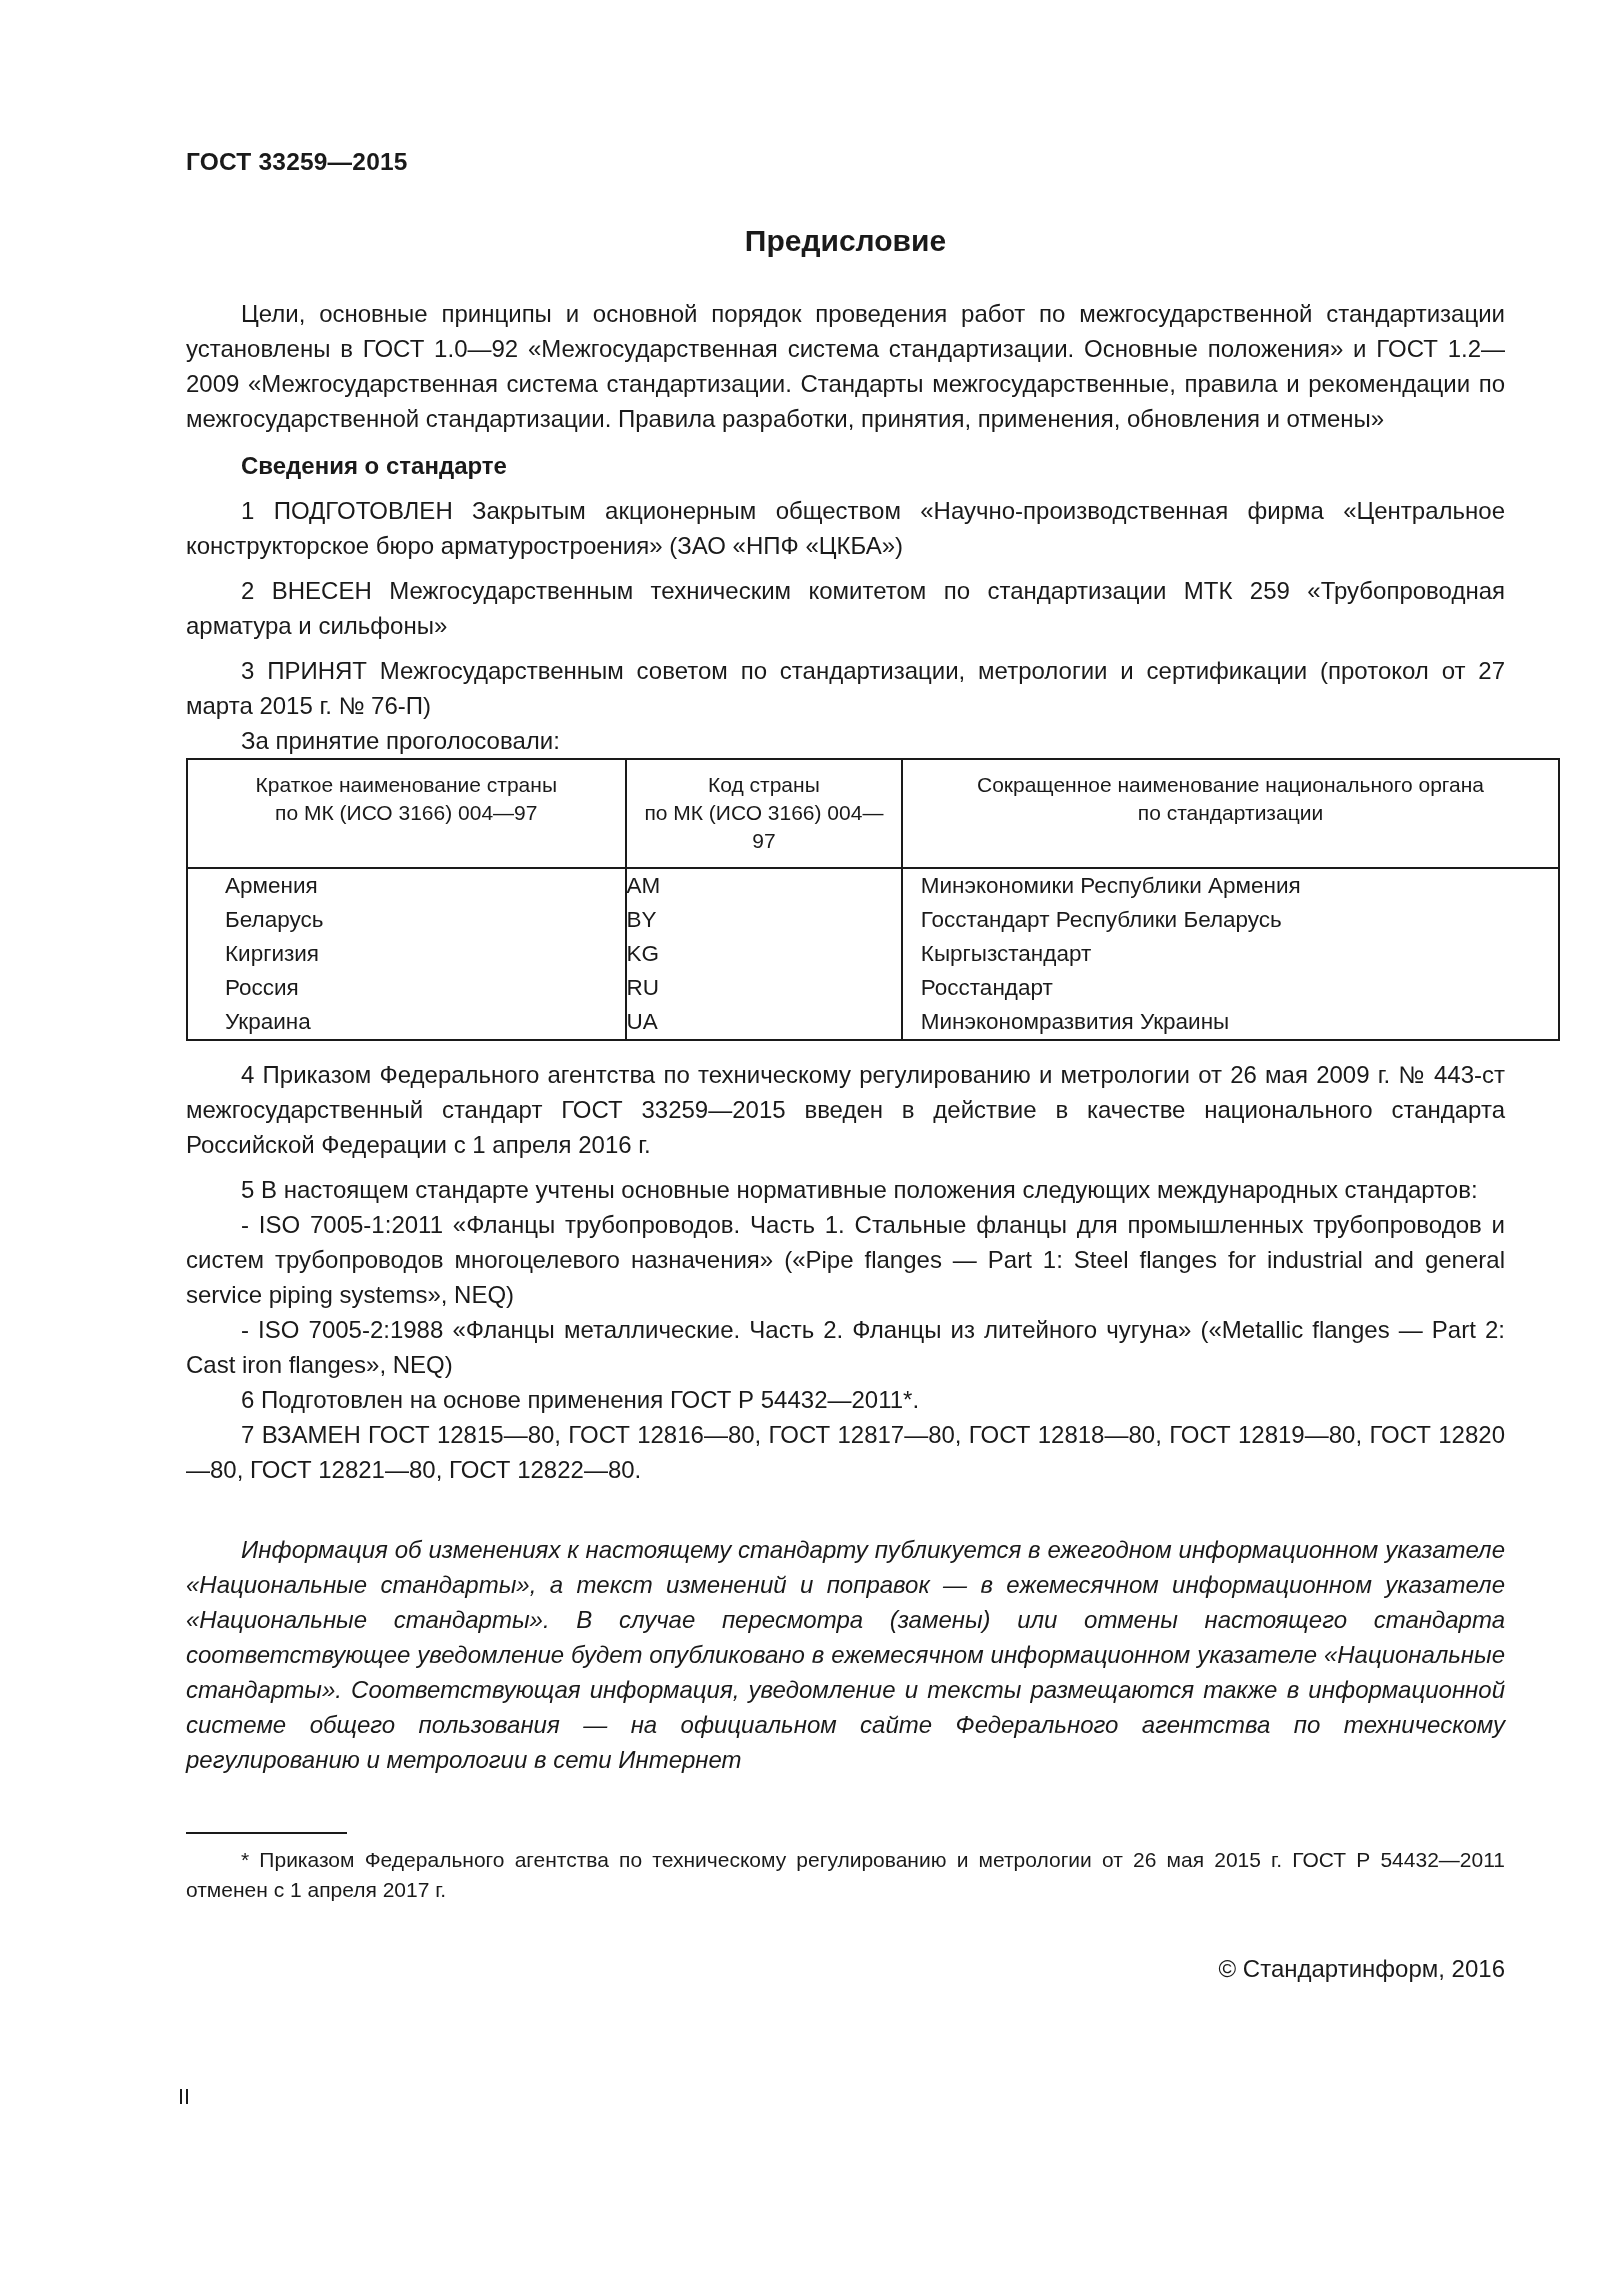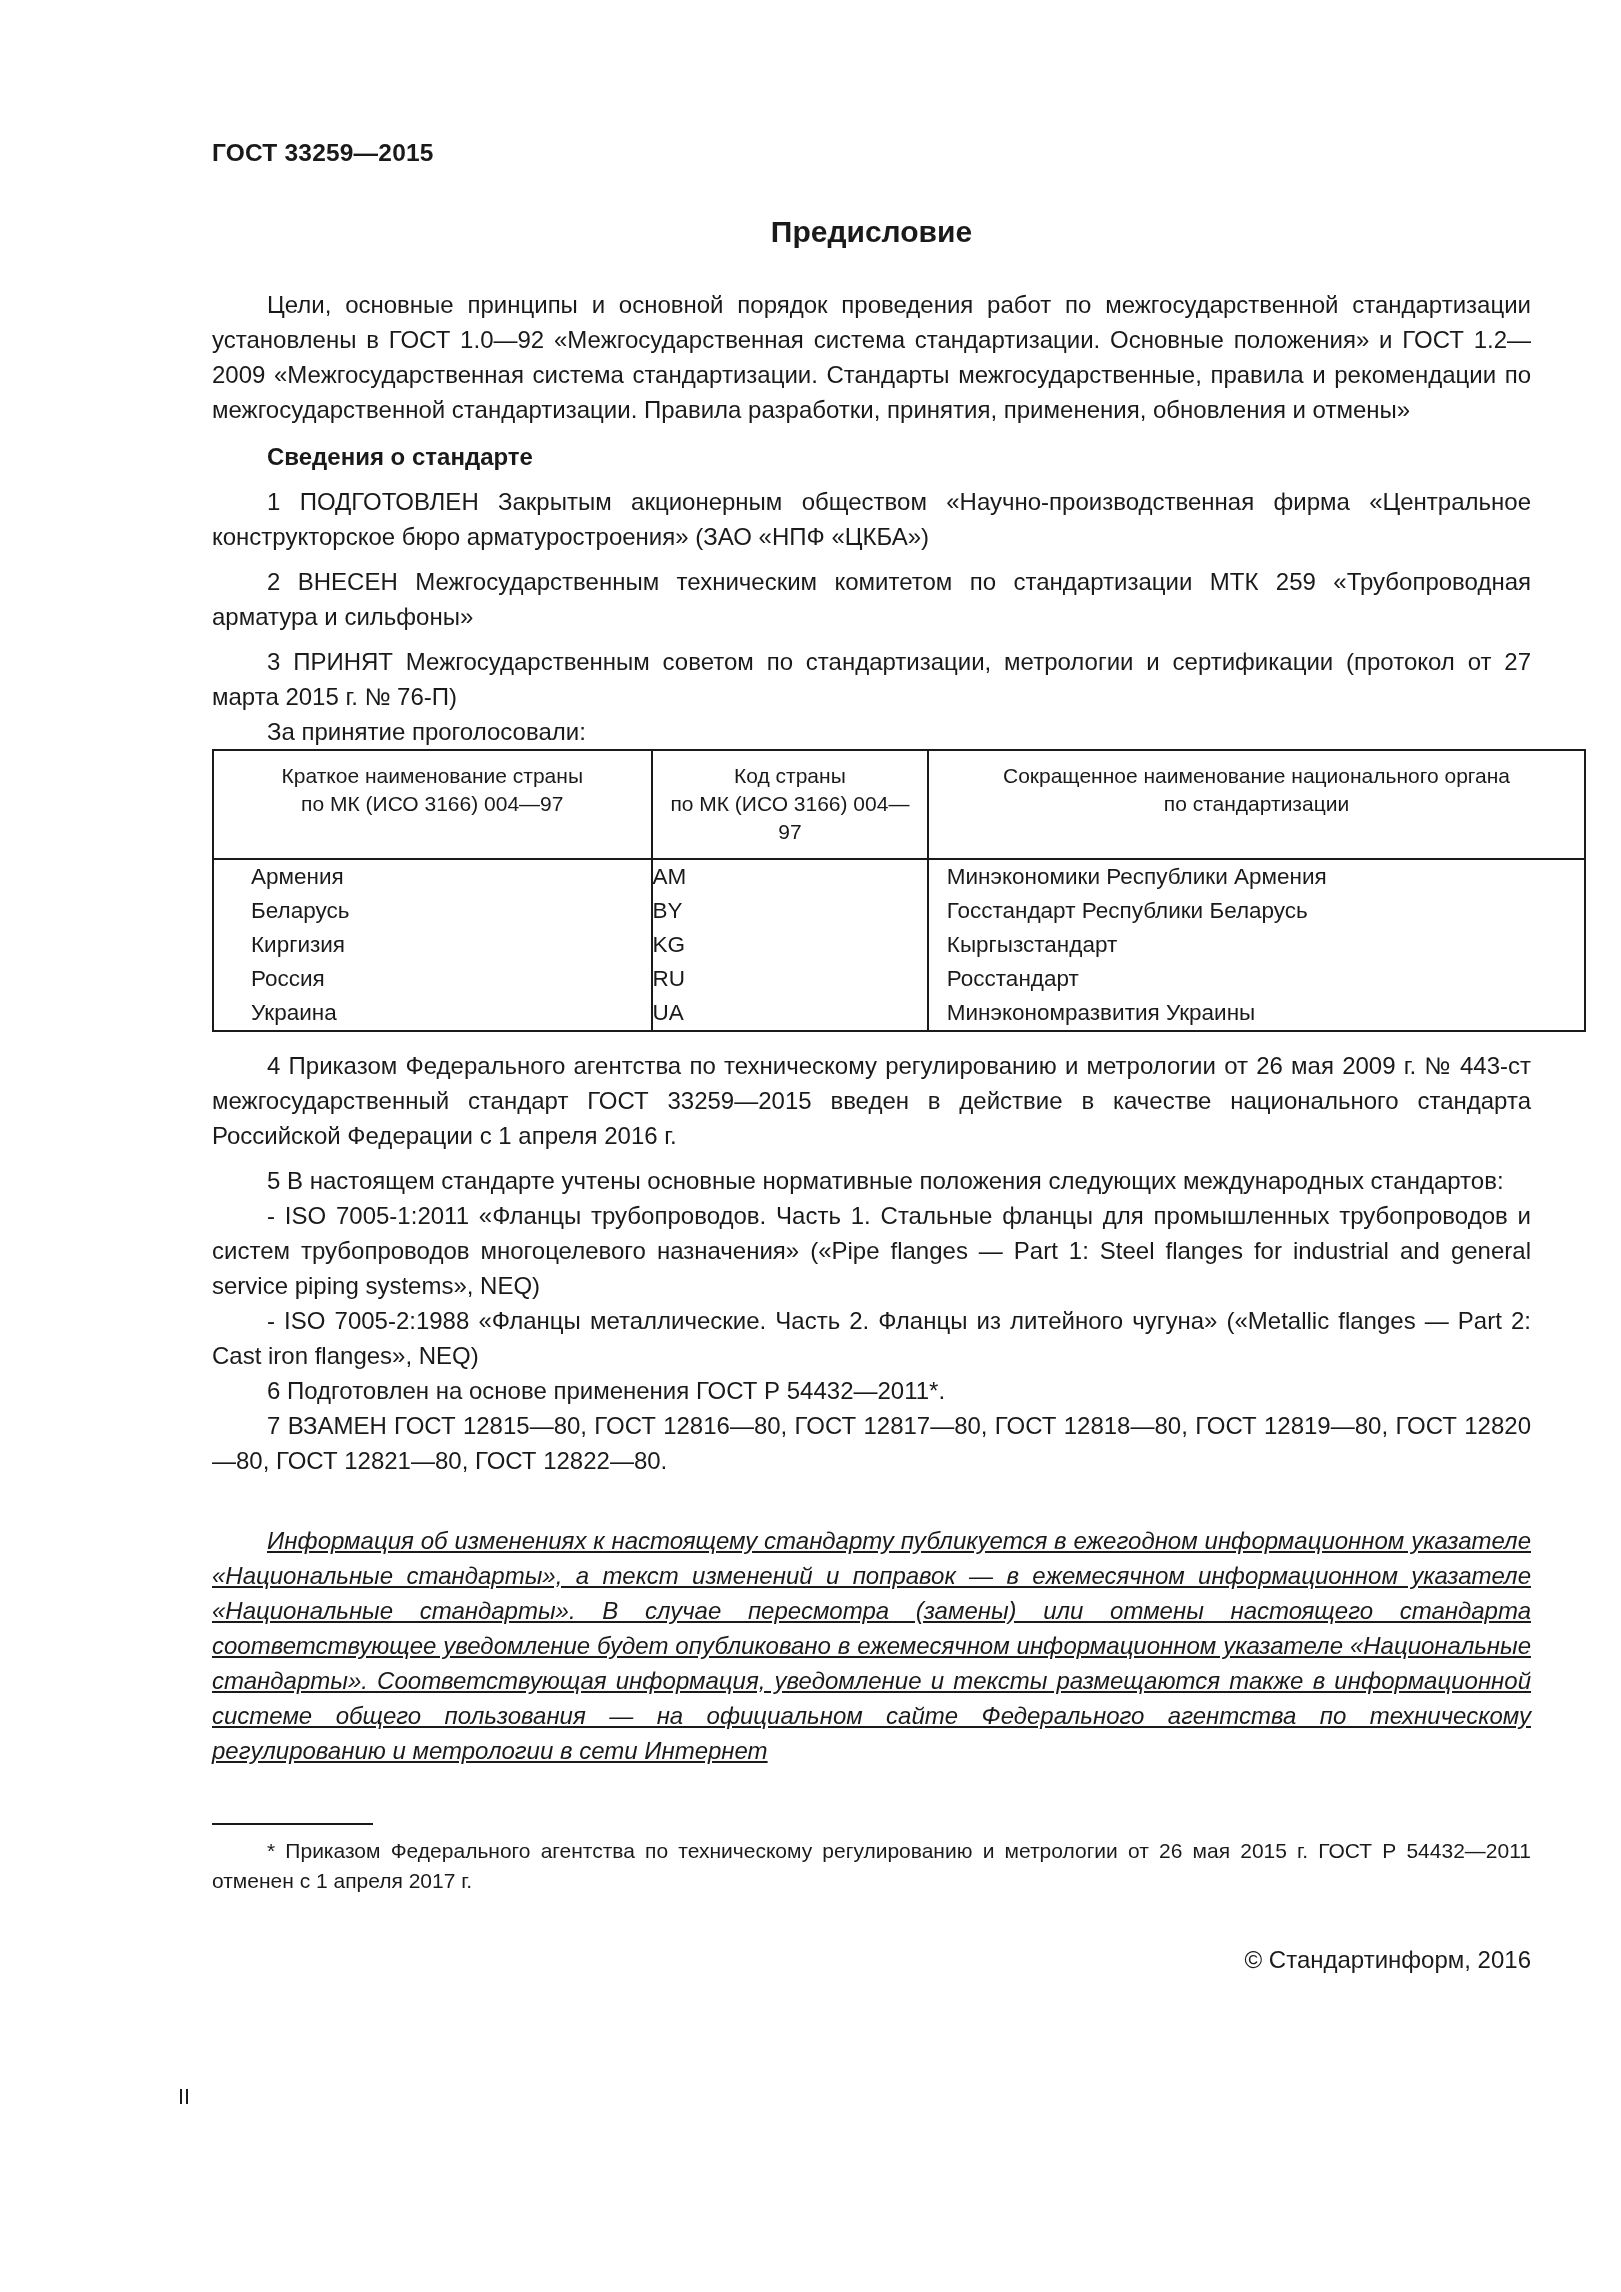--- a/index.html
+++ b/index.html
@@ -19,23 +19,22 @@
   .page {
     position: absolute;
     left: 0; top: 0;
     width: 1621px;
     height: 2293px;
     box-sizing: border-box;
   }
   .content {
     position: absolute;
     left: 186px;
-    top: 138px;
+    top: 147px;
     width: 1319px;
-    margin-left: 26px;
   }
 
   .running-head {
     font-size: 24.5px;
     font-weight: bold;
     letter-spacing: 0.2px;
     margin: 0 0 47px 0;
     line-height: 1.2;
   }
 
@@ -109,21 +108,20 @@
   .list-center li { text-align: left; }
   .list-c li { padding-left: 17.6px; text-align: left; }
 
   p.italic-block {
     font-size: 24px;
     line-height: 35px;
     font-style: italic;
     text-align: justify;
     text-indent: 55px;
     margin: 45px 0 0 0;
-    text-decoration: underline;
   }
 
   .fn-rule {
     width: 161px;
     height: 0;
     border-top: 2px solid #1a1a1a;
     margin: 55px 0 11.8px 0;
   }
   p.footnote {
     font-size: 21px;

